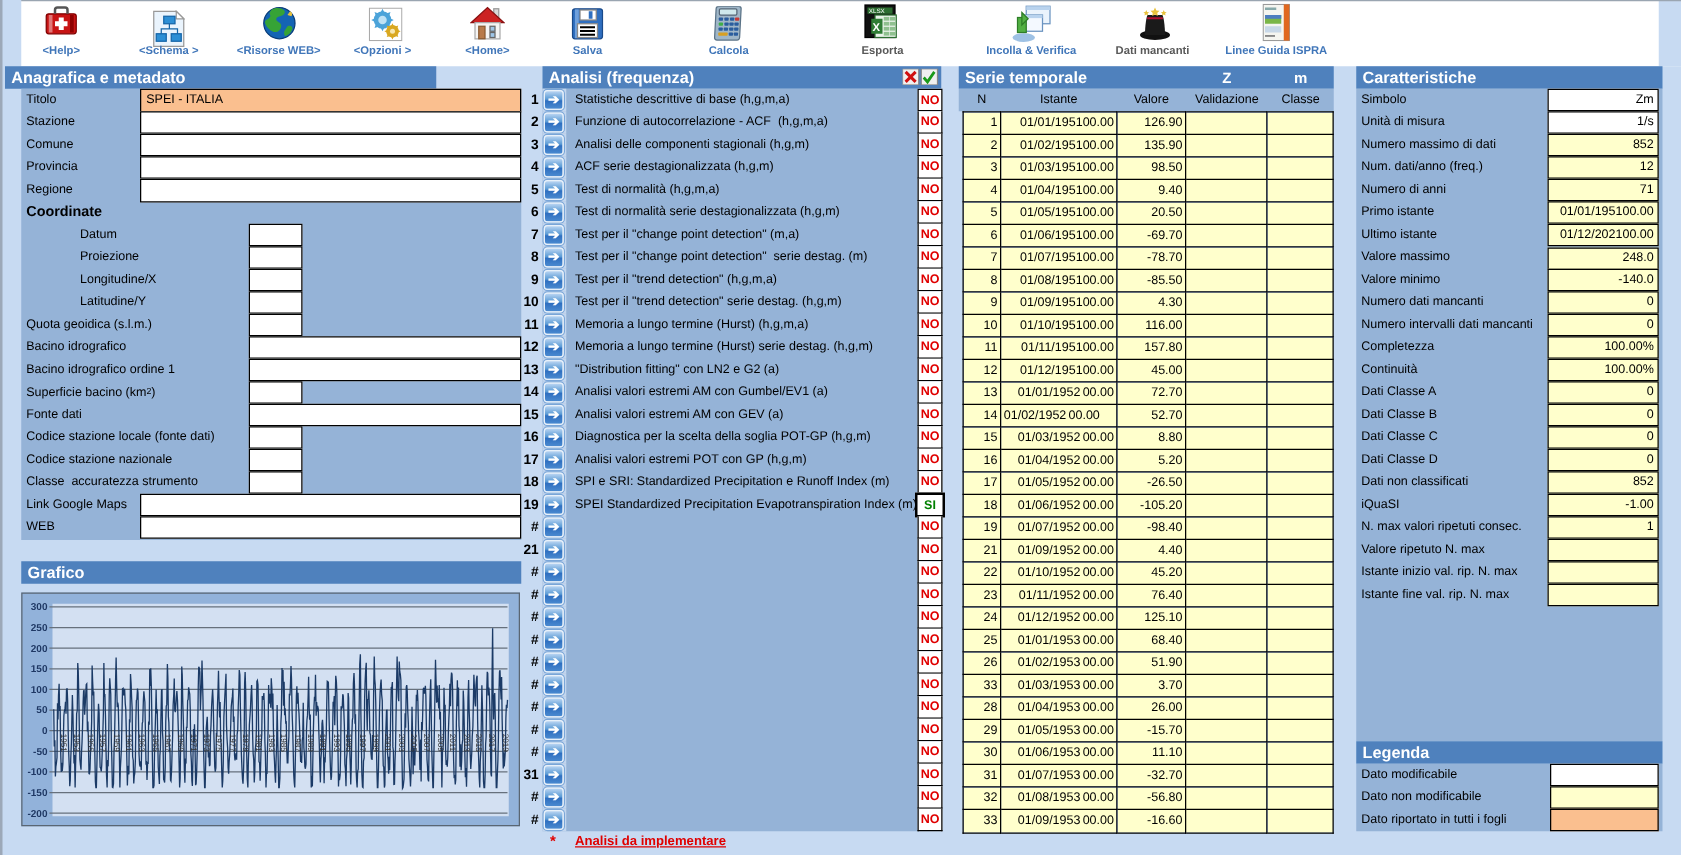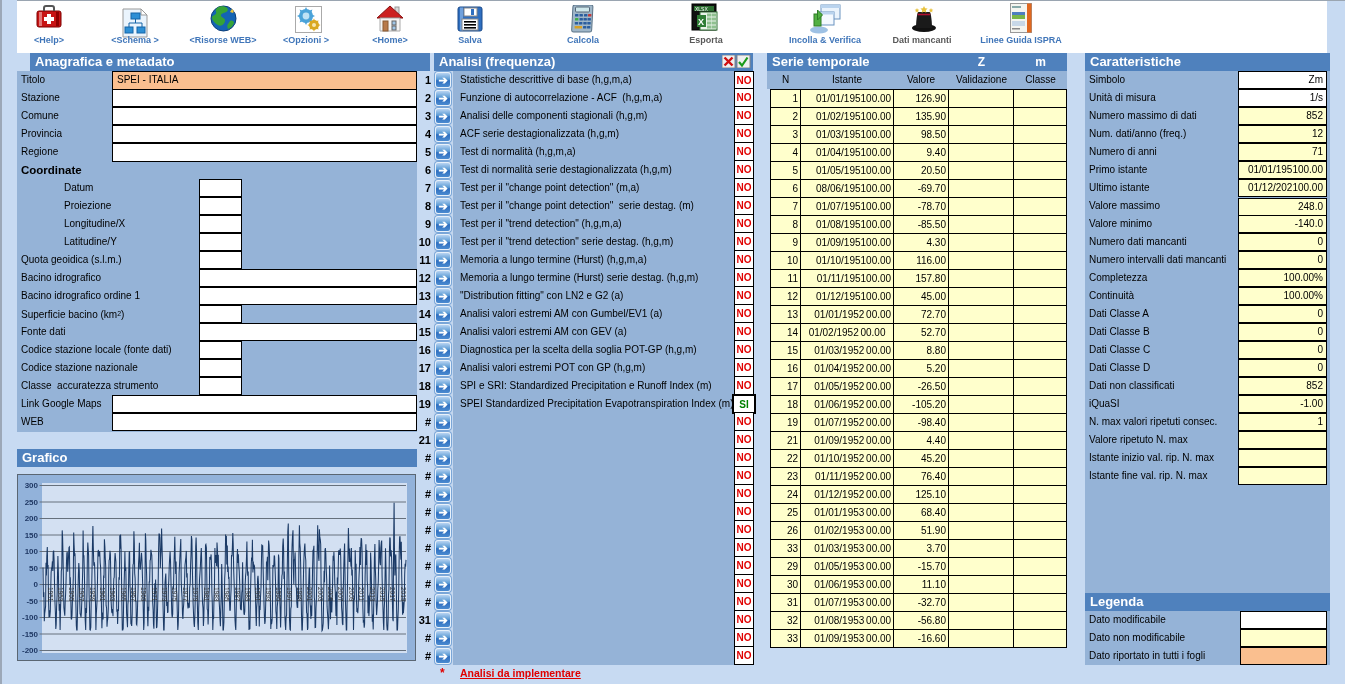--- a/index.html
+++ b/index.html
@@ -148,21 +148,21 @@
 <div class="abs" style="left:1005px;top:3px;width:32px;text-align:center"><svg width="22" height="30" viewBox="0 0 22 30">
       <rect x="0.5" y="0.5" width="21" height="29" fill="#f5f5f0" stroke="#999"></rect>
       <rect x="17" y="0.5" width="4.5" height="29" fill="#e06820"></rect>
       <rect x="2" y="3" width="9" height="2" fill="#8aa"></rect>
       <rect x="2" y="9" width="13" height="7" fill="#7ab648"></rect>
       <rect x="2" y="9" width="13" height="3" fill="#4e7ec0"></rect>
       <rect x="2" y="18" width="13" height="5" fill="#c8d8e8"></rect>
       <rect x="2" y="25" width="8" height="1.5" fill="#888"></rect>
     </svg></div>
 <div class="tb" style="left:951px;top:35px;width:140px">Linee Guida ISPRA</div>
-<div class="hdr" style="left:30px;top:53px;width:400px">Anagrafica e metadato</div>
+<div class="hdr" style="left:4px;top:53px;width:345px">Anagrafica e metadato</div>
 <div class="panel" style="left:17px;top:71px;width:400px;height:361px"></div>
 <div class="lbl" style="left:21px;top:71px">Titolo</div>
 <div class="lbl" style="left:21px;top:89px">Stazione</div>
 <div class="lbl" style="left:21px;top:107px">Comune</div>
 <div class="lbl" style="left:21px;top:125px">Provincia</div>
 <div class="lbl" style="left:21px;top:143px">Regione</div>
 <div class="lbl" style="left:21px;top:161px;font-weight:bold;font-size:11.5px">Coordinate</div>
 <div class="lbl" style="left:64px;top:179px">Datum</div>
 <div class="lbl" style="left:64px;top:197px">Proiezione</div>
 <div class="lbl" style="left:64px;top:215px">Longitudine/X</div>
@@ -533,21 +533,21 @@
       </tr>
       <tr>
         <td style="width:29px;text-align:right">5</td>
         <td style="width:90px;text-align:right;word-spacing:-1px">01/05/195100.00</td>
         <td style="width:53px;text-align:right">20.50</td>
         <td style="width:63px"></td>
         <td style="width:51px"></td>
       </tr>
       <tr>
         <td style="width:29px;text-align:right">6</td>
-        <td style="width:90px;text-align:right;word-spacing:-1px">08/06/195100.00</td>
+        <td style="width:90px;text-align:right;word-spacing:-1px">01/06/195100.00</td>
         <td style="width:53px;text-align:right">-69.70</td>
         <td style="width:63px"></td>
         <td style="width:51px"></td>
       </tr>
       <tr>
         <td style="width:29px;text-align:right">7</td>
         <td style="width:90px;text-align:right;word-spacing:-1px">01/07/195100.00</td>
         <td style="width:53px;text-align:right">-78.70</td>
         <td style="width:63px"></td>
         <td style="width:51px"></td>
@@ -589,21 +589,21 @@
       </tr>
       <tr>
         <td style="width:29px;text-align:right">13</td>
         <td style="width:90px;text-align:right;word-spacing:-1px">01/01/1952 00.00</td>
         <td style="width:53px;text-align:right">72.70</td>
         <td style="width:63px"></td>
         <td style="width:51px"></td>
       </tr>
       <tr>
         <td style="width:29px;text-align:right">14</td>
-        <td style="width:90px;text-align:center;word-spacing:-1px">01/02/1952 00.00</td>
+        <td style="width:90px;text-align:left;word-spacing:-1px">01/02/1952 00.00</td>
         <td style="width:53px;text-align:right">52.70</td>
         <td style="width:63px"></td>
         <td style="width:51px"></td>
       </tr>
       <tr>
         <td style="width:29px;text-align:right">15</td>
         <td style="width:90px;text-align:right;word-spacing:-1px">01/03/1952 00.00</td>
         <td style="width:53px;text-align:right">8.80</td>
         <td style="width:63px"></td>
         <td style="width:51px"></td>
@@ -675,20 +675,27 @@
         <td style="width:29px;text-align:right">26</td>
         <td style="width:90px;text-align:right;word-spacing:-1px">01/02/1953 00.00</td>
         <td style="width:53px;text-align:right">51.90</td>
         <td style="width:63px"></td>
         <td style="width:51px"></td>
       </tr>
       <tr>
         <td style="width:29px;text-align:right">33</td>
         <td style="width:90px;text-align:right;word-spacing:-1px">01/03/1953 00.00</td>
         <td style="width:53px;text-align:right">3.70</td>
+        <td style="width:63px"></td>
+        <td style="width:51px"></td>
+      </tr>
+      <tr>
+        <td style="width:29px;text-align:right">28</td>
+        <td style="width:90px;text-align:right;word-spacing:-1px">01/04/1953 00.00</td>
+        <td style="width:53px;text-align:right">26.00</td>
         <td style="width:63px"></td>
         <td style="width:51px"></td>
       </tr>
       <tr>
         <td style="width:29px;text-align:right">29</td>
         <td style="width:90px;text-align:right;word-spacing:-1px">01/05/1953 00.00</td>
         <td style="width:53px;text-align:right">-15.70</td>
         <td style="width:63px"></td>
         <td style="width:51px"></td>
       </tr>

